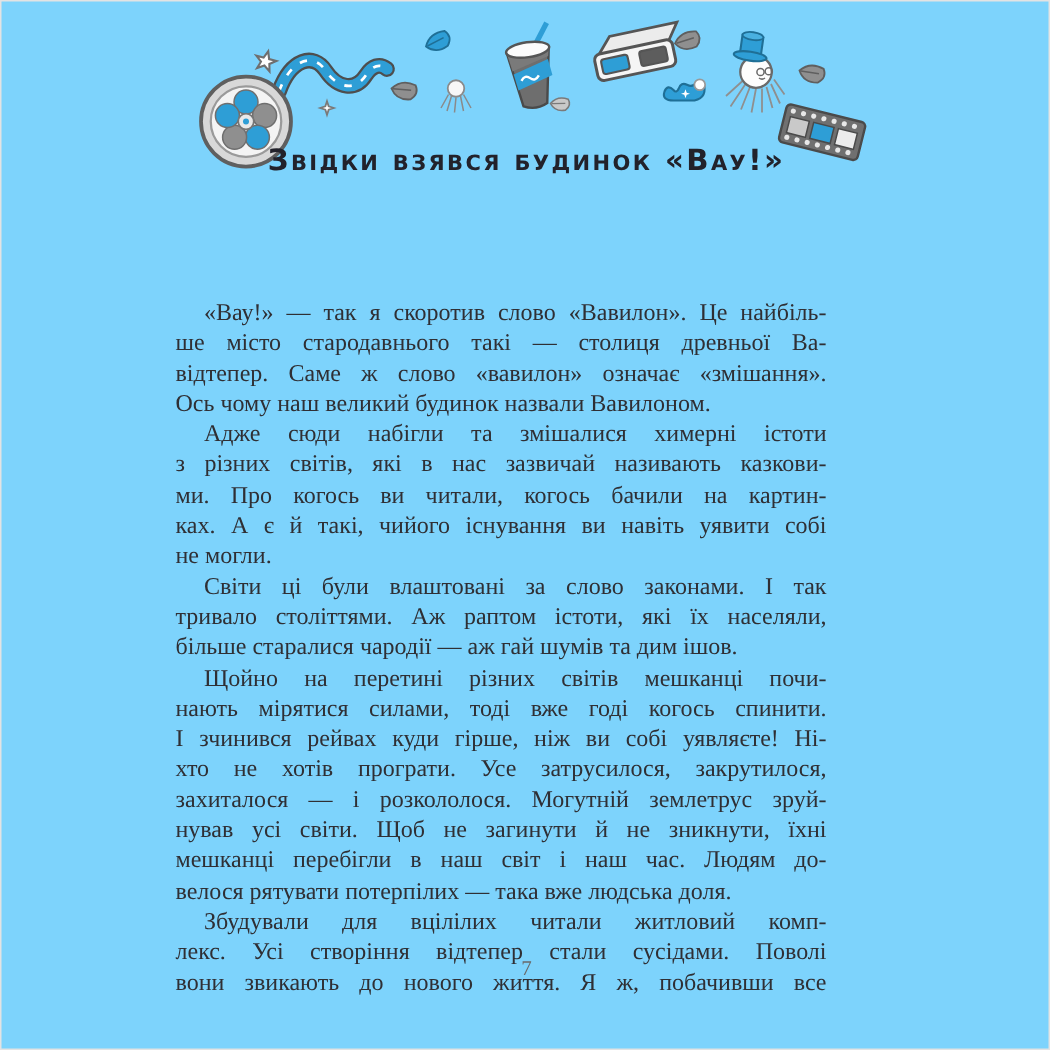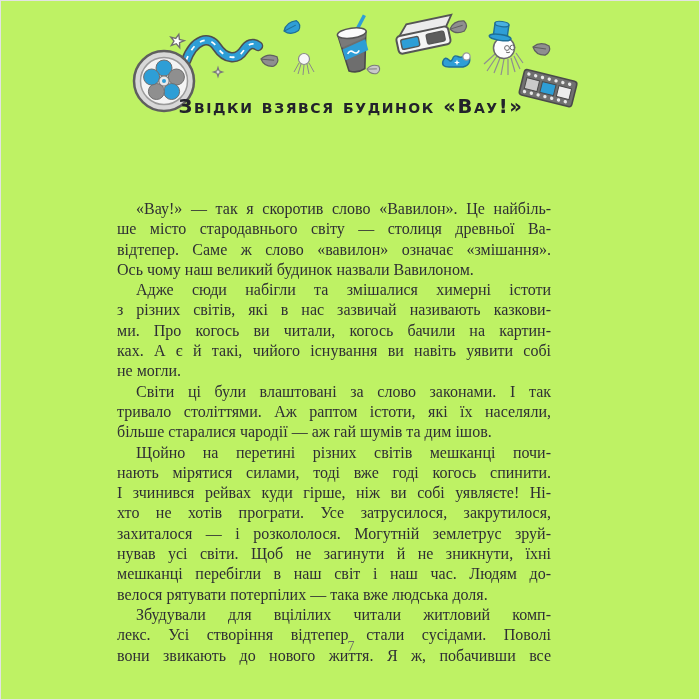--- a/index.html
+++ b/index.html
@@ -1,19 +1,19 @@
 <!DOCTYPE html>
 <html><head>
 <meta charset="utf-8">
 <style>
   html,body{margin:0;padding:0;}
   .page{
     position:relative;
     width:700px;height:700px;
-    background:#bef264;
+    background:#7dd3fc;
     border:1px solid #e3e3e3;
     box-sizing:border-box;
     overflow:hidden;
     font-family:"Liberation Serif", serif;
   }
   .doodles{position:absolute;top:0;left:0;}
   .title-block{
     position:absolute;
     top:94px;left:0;width:700px;
     text-align:center;
@@ -168,21 +168,21 @@
     </g>
   </svg>
 
   <div class="title-block">
     <div class="title-line1">Звідки взявся будинок «Вау!»</div>
   </div>
 
   <div class="body-text">
       <div class="paragraph">
         <div class="line indent">«Вау!» — так я скоротив слово «Вавилон». Це найбіль-</div>
-        <div class="line">ше місто стародавнього світу — столиця древньої Ва-</div>
+        <div class="line">ше місто стародавнього такі — столиця древньої Ва-</div>
         <div class="line">відтепер. Саме ж слово «вавилон» означає «змішання».</div>
         <div class="line para-end">Ось чому наш великий будинок назвали Вавилоном.</div>
       </div>
       <div class="paragraph">
         <div class="line indent">Адже сюди набігли та змішалися химерні істоти</div>
         <div class="line">з різних світів, які в нас зазвичай називають казкови-</div>
         <div class="line">ми. Про когось ви читали, когось бачили на картин-</div>
         <div class="line">ках. А є й такі, чийого існування ви навіть уявити собі</div>
         <div class="line para-end">не могли.</div>
       </div>

